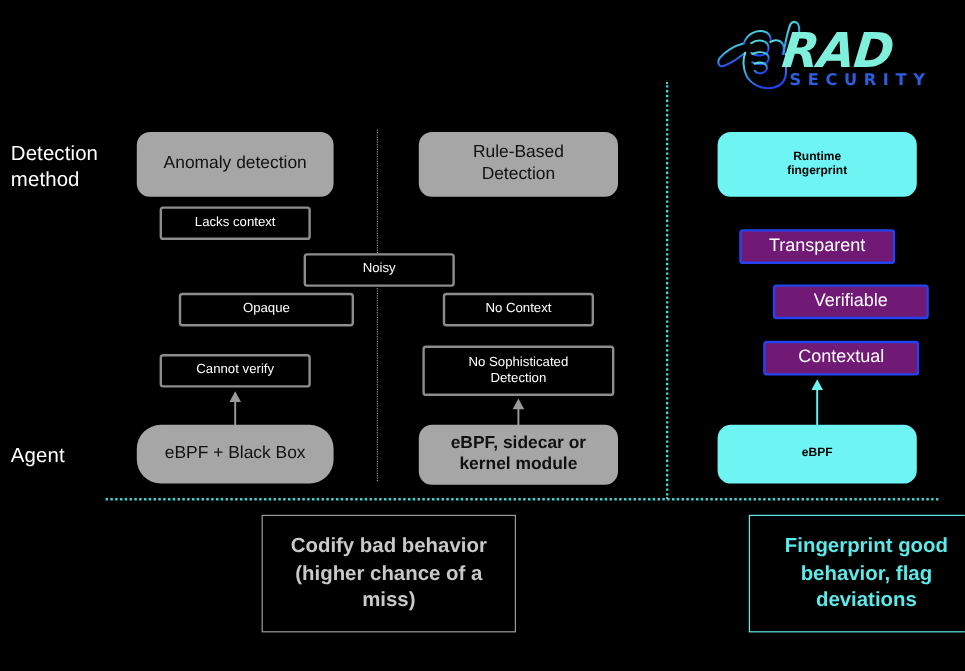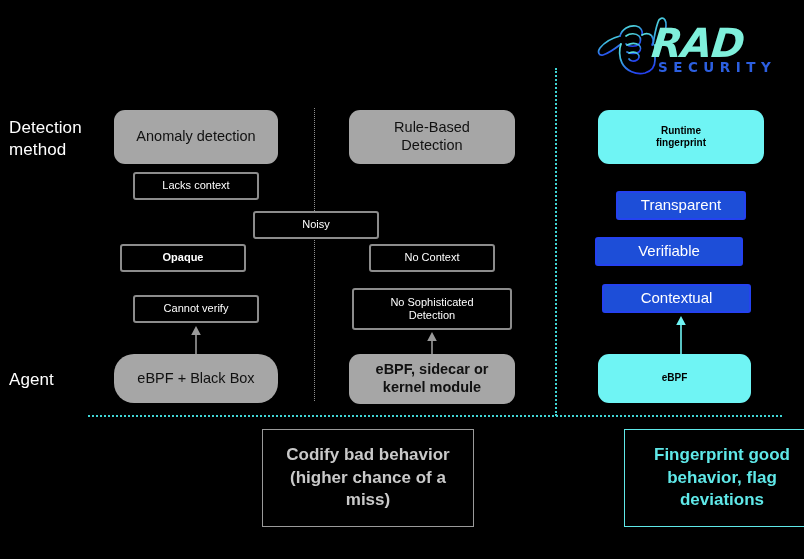--- a/index.html
+++ b/index.html
@@ -54,40 +54,40 @@
   
   .fill-cyan {
     background: #6ff4f4;
     color: #000000;
     border-radius: 11px;
     font-size: 10px;
     font-weight: bold;
   }
   
   .out-blue {
-    background: #1d4ed8;
+    background: #701a75;
     color: #ffffff;
     border: 2.5px solid #2442f0;
     border-radius: 3px;
     font-size: 15px;
   }
   
   .summary {
     position: absolute;
     display: flex;
     align-items: center;
     justify-content: center;
     text-align: center;
     font-size: 17px;
     font-weight: bold;
     line-height: 1.35;
     white-space: pre-line;
     padding: 6px 14px;
   }
-  .summary-gray { border: 1.5px solid #9a9a9a; color: #c9c9c9; margin-left: 44px; }
+  .summary-gray { border: 1.5px solid #9a9a9a; color: #c9c9c9; }
   .summary-cyan { border: 1.5px solid #5fe8e8; color: #5fe8e8; }
 
   
   .v-div-gray {
     position: absolute;
     width: 0;
     border-left: 1.5px dotted #8f8f8f;
   }
   .v-div-cyan {
     position: absolute;
@@ -166,21 +166,21 @@
   <div class="h-div-cyan" style="left:88px; top:415px; width:694px;"></div>
 
   <div class="row-label" style="left:9px; top:117px;">Detection
 method</div>
   <div class="row-label" style="left:9px; top:369px;">Agent</div>
 
   <div class="node fill-gray" style="left:114px; top:110px; width:164px; height:54px;">Anomaly detection</div>
 
   <div class="node out-gray" style="left:133px; top:172px; width:126px; height:28px;">Lacks context</div>
 
-  <div class="node out-gray" style="left:120px; top:244px; width:126px; height:28px;font-weight:bold;">Opaque</div>
+  <div class="node out-gray" style="left:149px; top:244px; width:146px; height:28px;">Opaque</div>
 
   <div class="node out-gray" style="left:133px; top:295px; width:126px; height:28px;">Cannot verify</div>
 
   <svg class="arrow" style="left:188px; top:325px;" width="16" height="30">
     <line x1="8" y1="30" x2="8" y2="9" stroke="#9a9a9a" stroke-width="1.6"></line>
     <polygon points="8,1 3.2,10 12.8,10" fill="#9a9a9a"></polygon>
   </svg>
 
   <div class="node fill-gray" style="left:114px; top:354px; width:164px; height:49px;border-radius:20px;">eBPF + Black Box</div>
 
@@ -204,28 +204,28 @@
   </svg>
 
   <div class="node fill-gray" style="left:349px; top:354px; width:166px; height:50px;font-weight:bold;">eBPF, sidecar or
 kernel module</div>
 
   <div class="node fill-cyan" style="left:598px; top:110px; width:166px; height:54px;">Runtime
 fingerprint</div>
 
   <div class="node out-blue" style="left:616px; top:191px; width:130px; height:29px;">Transparent</div>
 
-  <div class="node out-blue" style="left:595px; top:237px; width:148px; height:29px;">Verifiable</div>
-
-  <div class="node out-blue" style="left:602px; top:284px; width:149px; height:29px;">Contextual</div>
+  <div class="node out-blue" style="left:644px; top:237px; width:130px; height:29px;">Verifiable</div>
+
+  <div class="node out-blue" style="left:636px; top:284px; width:130px; height:29px;">Contextual</div>
 
   <svg class="arrow" style="left:673px; top:315px;" width="16" height="40">
     <line x1="8" y1="40" x2="8" y2="9" stroke="#6ff4f4" stroke-width="1.6"></line>
     <polygon points="8,1 3.2,10 12.8,10" fill="#6ff4f4"></polygon>
   </svg>
 
-  <div class="node fill-cyan" style="left:598px; top:354px; width:153px; height:49px;">eBPF</div>
+  <div class="node fill-cyan" style="left:598px; top:354px; width:166px; height:49px;">eBPF</div>
 
   <div class="summary summary-cyan" style="left:583px; top:429px; width:196px; height:98px;margin-left:41px;">Fingerprint good
 behavior, flag
 deviations</div>
 
 </div>
 
 </body></html>

